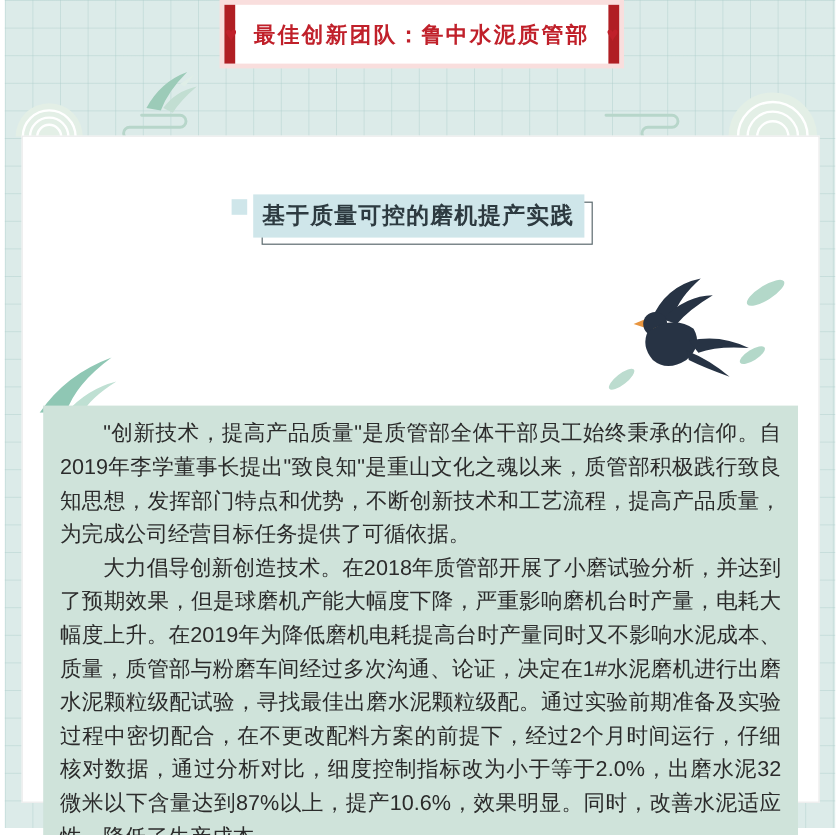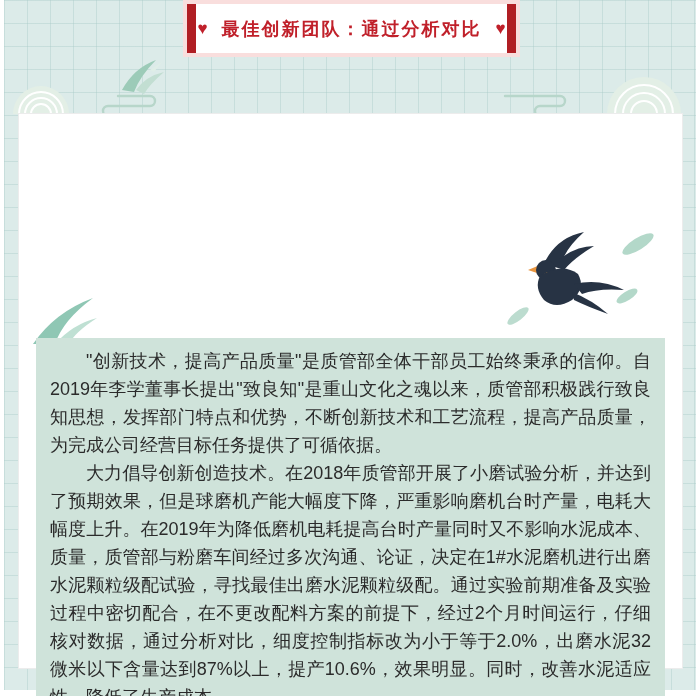--- a/index.html
+++ b/index.html
@@ -88,20 +88,25 @@
 
   <svg class="decor" style="left:606px;top:76px;" width="76" height="38" viewBox="0 0 76 38">
     <path d="M1 38 A36 36 0 0 1 75 38 Z" fill="#e3efe6"></path>
     <path d="M9 38 A28 28 0 0 1 67 38" fill="none" stroke="#ffffff" stroke-width="2"></path>
     <path d="M17 38 A20 20 0 0 1 59 38" fill="none" stroke="#ffffff" stroke-width="2"></path>
     <path d="M25 38 A12 12 0 0 1 51 38" fill="none" stroke="#ffffff" stroke-width="2"></path>
   </svg>
 
   <div class="card">
 
+    <div class="title-wrap">
+      <div class="title-outline"></div>
+      <div class="title-square"></div>
+      <div class="title-box">基于质量可控的磨机提产实践</div>
+    </div>
 
     <svg class="bird-group" viewBox="0 0 170 110">
 
       <ellipse cx="142" cy="18" rx="18" ry="6" fill="#b3d8c9" transform="rotate(-32 142 18)"></ellipse>
       <ellipse cx="131" cy="70" rx="12" ry="4.5" fill="#b3d8c9" transform="rotate(-32 131 70)"></ellipse>
       <ellipse cx="22" cy="90" rx="13" ry="4.5" fill="#bcdccf" transform="rotate(-38 22 90)"></ellipse>
 
       <path d="M46 42 Q58 12 88 6 Q70 22 66 36 Q56 44 46 42 Z" fill="#273344"></path>
       <path d="M56 40 Q76 20 98 20 Q78 32 68 44 Z" fill="#273344"></path>
       <polygon points="32,44 44,39 44,48" fill="#e8953f"></polygon>
@@ -120,20 +125,20 @@
 
     <div class="text-panel">
       <p>"创新技术，提高产品质量"是质管部全体干部员工始终秉承的信仰。自2019年李学董事长提出"致良知"是重山文化之魂以来，质管部积极践行致良知思想，发挥部门特点和优势，不断创新技术和工艺流程，提高产品质量，为完成公司经营目标任务提供了可循依据。</p>
       <p>大力倡导创新创造技术。在2018年质管部开展了小磨试验分析，并达到了预期效果，但是球磨机产能大幅度下降，严重影响磨机台时产量，电耗大幅度上升。在2019年为降低磨机电耗提高台时产量同时又不影响水泥成本、质量，质管部与粉磨车间经过多次沟通、论证，决定在1#水泥磨机进行出磨水泥颗粒级配试验，寻找最佳出磨水泥颗粒级配。通过实验前期准备及实验过程中密切配合，在不更改配料方案的前提下，经过2个月时间运行，仔细核对数据，通过分析对比，细度控制指标改为小于等于2.0%，出磨水泥32微米以下含量达到87%以上，提产10.6%，效果明显。同时，改善水泥适应性，降低了生产成本。</p>
     </div>
   </div>
 
   <div class="header-badge">
     <div class="header-inner">
       <span class="heart">♥</span>
-      <span class="header-text">最佳创新团队：通过分析对比</span>
+      <span class="header-text">最佳创新团队：鲁中水泥质管部</span>
       <span class="heart">♥</span>
     </div>
   </div>
 
   <div class="bottom-bump"></div>
 
 </div>
 
 </body></html>

